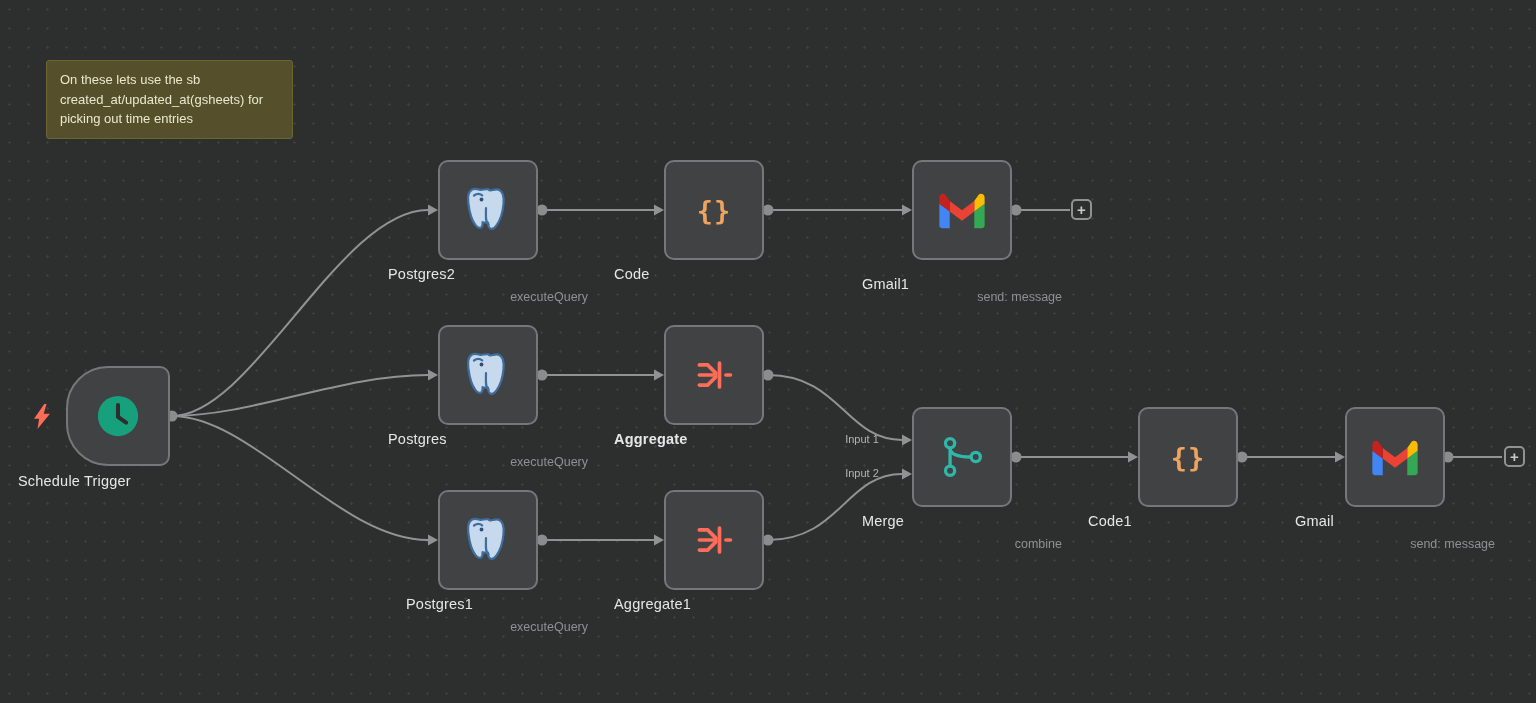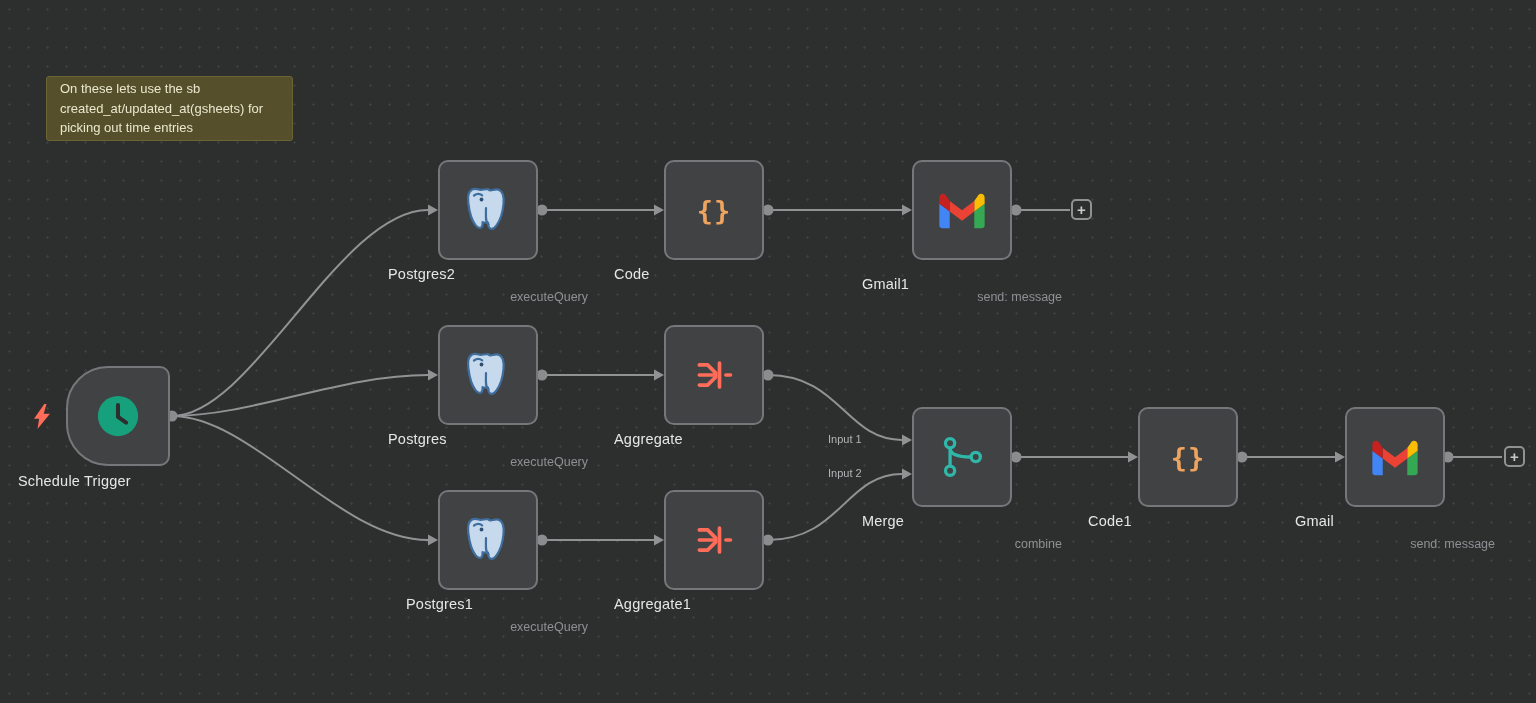--- a/index.html
+++ b/index.html
@@ -20,32 +20,32 @@
   .node.trigger{width:104px;border-radius:42px 10px 10px 42px;}
   .nlabel{
     position:absolute;width:200px;
     font-size:14.5px;color:#e5e6e7;letter-spacing:.2px;
   }
   .nsub{
     position:absolute;width:200px;text-align:right;
     font-size:12.5px;color:#8e9194;
   }
   .sticky{
-    position:absolute;left:46px;top:76px;width:247px;box-sizing:border-box;
-    padding:2px 13px;background:#55502b;border:1px solid #6b6536;border-radius:3px;
+    position:absolute;left:46px;top:60px;width:247px;box-sizing:border-box;
+    padding:9px 13px;background:#55502b;border:1px solid #6b6536;border-radius:3px;
     font-size:13px;line-height:1.5;color:#ebe7ce;cursor:pointer;
   }
   .plus{
     position:absolute;width:21px;height:21px;box-sizing:border-box;
     border:2px solid #8f9193;border-radius:5px;background:#2d2e2e;
     color:#c6c8ca;display:flex;align-items:center;justify-content:center;
     font-size:15px;font-weight:bold;line-height:1;cursor:pointer;
   }
   .inlabel{
-    position:absolute;width:68px;text-align:left;
+    position:absolute;width:68px;text-align:center;
     font-size:11px;color:#b1b3b5;
   }
   .code-glyph{
     font-family:"DejaVu Sans Mono", monospace;
     font-size:27px;font-weight:bold;color:#eea45f;letter-spacing:1px;
   }
   .bolt{position:absolute;left:34px;top:404px;}
   svg{display:block;}
 </style>
 </head>
@@ -183,21 +183,21 @@
       </svg>
   </div>
   <div class="nlabel" style="left:388px;top:431px;">Postgres</div>
   <div class="nsub" style="left:388px;top:455px;">executeQuery</div>
 
   <div class="node" style="left:664px;top:325px;">
     <svg width="44" height="44">
         <use href="#sym-aggregate"></use>
       </svg>
   </div>
-  <div class="nlabel" style="left:614px;top:431px;">Aggregate</div>
+  <div class="nlabel" style="left:614px;top:431px;font-weight:bold;">Aggregate</div>
 
   <div class="node" style="left:438px;top:490px;">
     <svg width="48" height="48">
         <use href="#sym-postgres"></use>
       </svg>
   </div>
   <div class="nlabel" style="left:406px;top:596px;">Postgres1</div>
   <div class="nsub" style="left:388px;top:620px;">executeQuery</div>
 
   <div class="node" style="left:664px;top:490px;">

